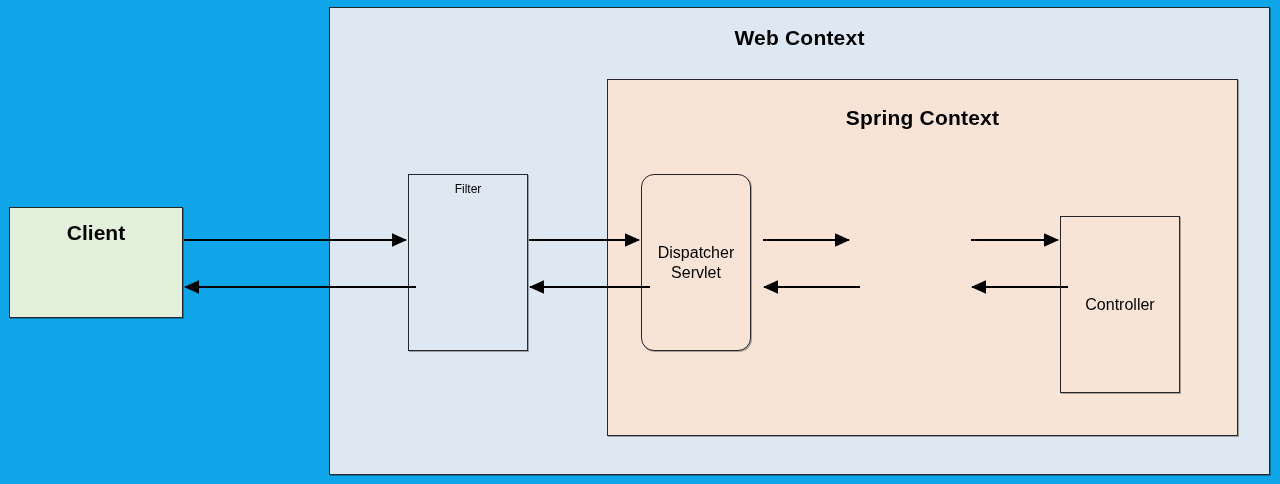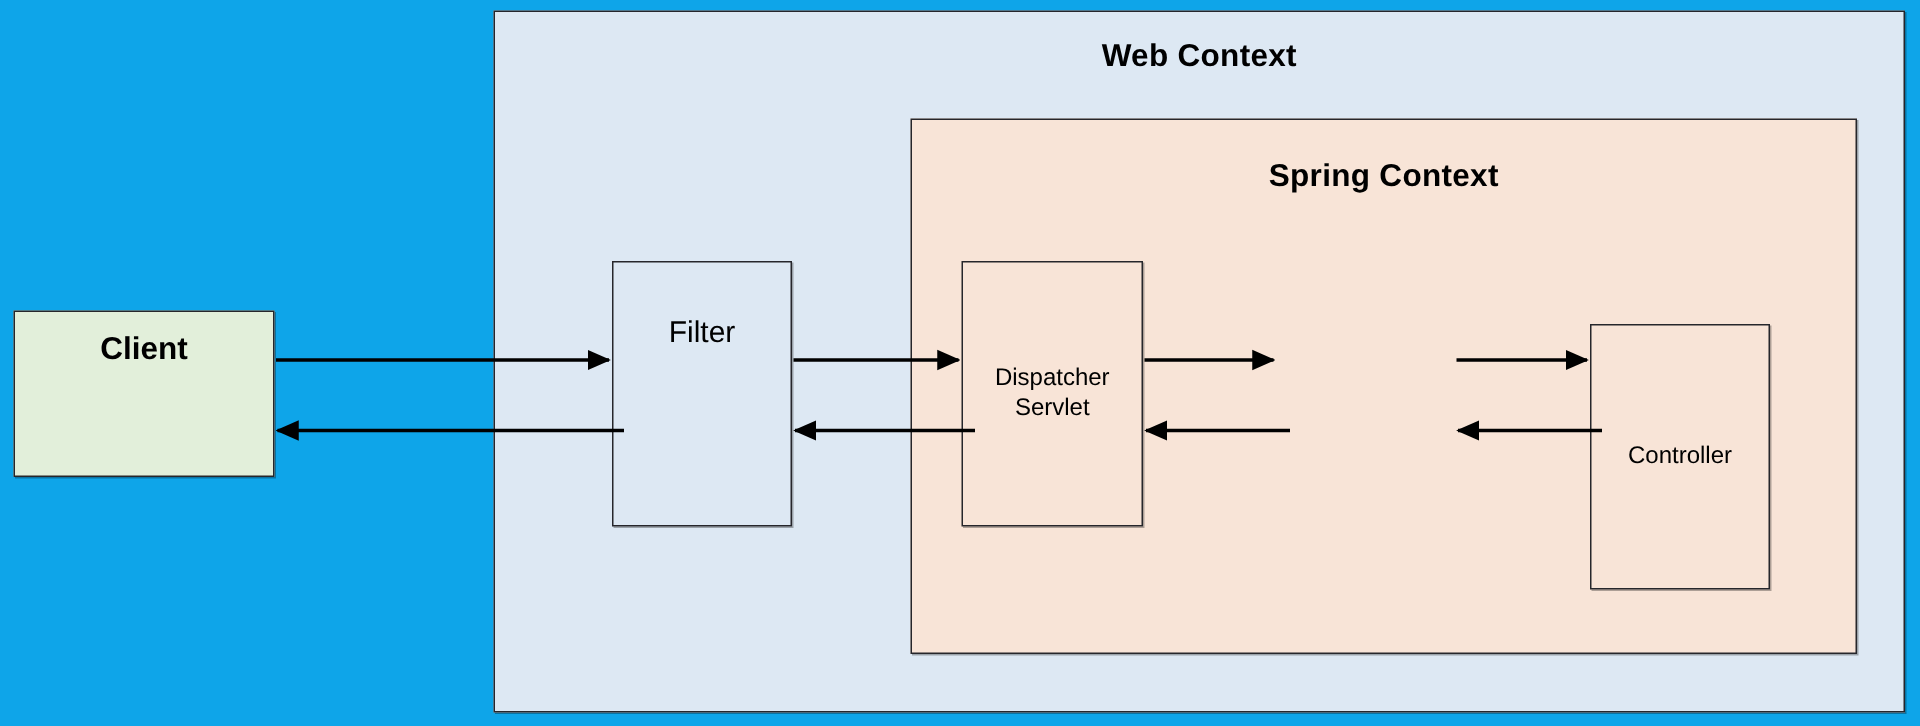--- a/index.html
+++ b/index.html
@@ -61,22 +61,22 @@
     color: #000000;
     line-height: 1.28;
     white-space: pre-line;
   }
   .label-client {
     top: 12px;
     font-size: 21px;
     font-weight: bold;
   }
   .label-filter {
-    top: 35px;
-    font-size: 20px;
+    top: 7px;
+    font-size: 12px;
   }
   .label-centered {
     top: 50%;
     transform: translateY(-50%);
     font-size: 16px;
   }
   
   .edge-svg {
     position: absolute;
     left: 0;
@@ -106,21 +106,21 @@
   </div>
 
   <div class="node box-client" style="left:9px; top:207px; width:174px; height:111px;">
     <div class="box-label label-client">Client</div>
   </div>
 
   <div class="node box-filter" style="left:408px; top:174px; width:120px; height:177px;">
     <div class="box-label label-filter">Filter</div>
   </div>
 
-  <div class="node box-spring-child" style="left:641px; top:174px; width:121px; height:177px;">
+  <div class="node box-spring-child" style="left:641px; top:174px; width:110px; height:177px;border-radius:13px;">
     <div class="box-label label-centered">Dispatcher
 Servlet</div>
   </div>
 
 
   <div class="node box-spring-child" style="left:1060px; top:174px; width:120px; height:177px;margin-top:42px;">
     <div class="box-label label-centered">Controller</div>
   </div>
 
   <svg class="edge-svg" viewBox="0 0 1280 484" xmlns="http://www.w3.org/2000/svg">

